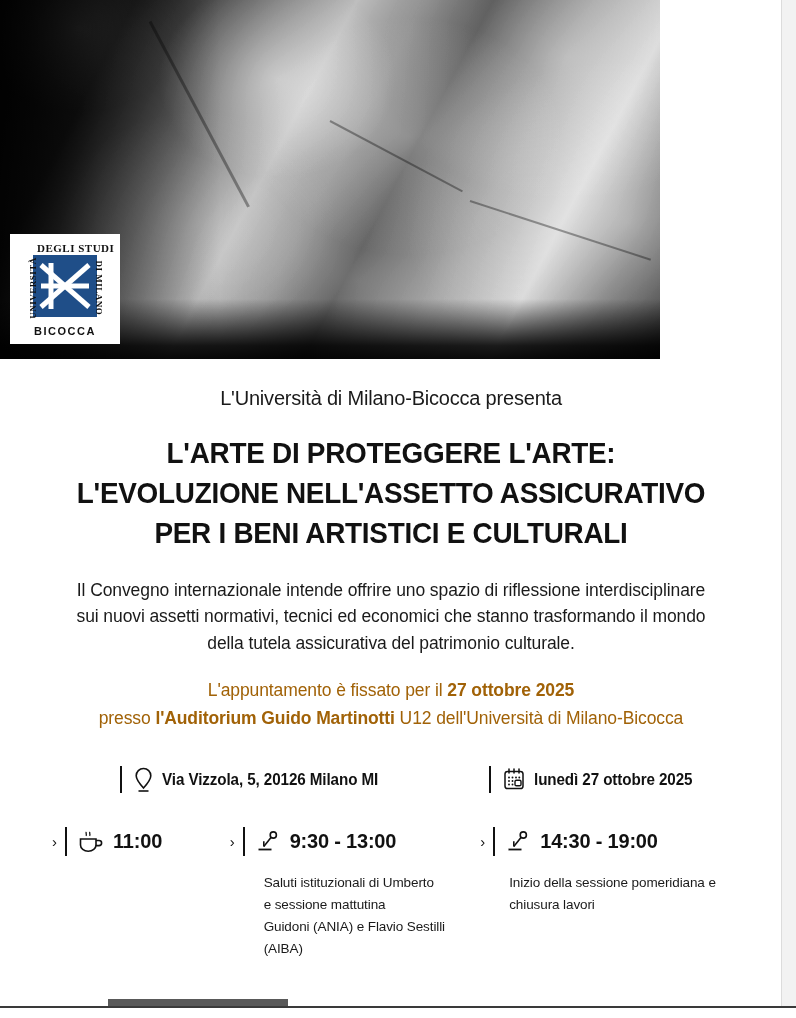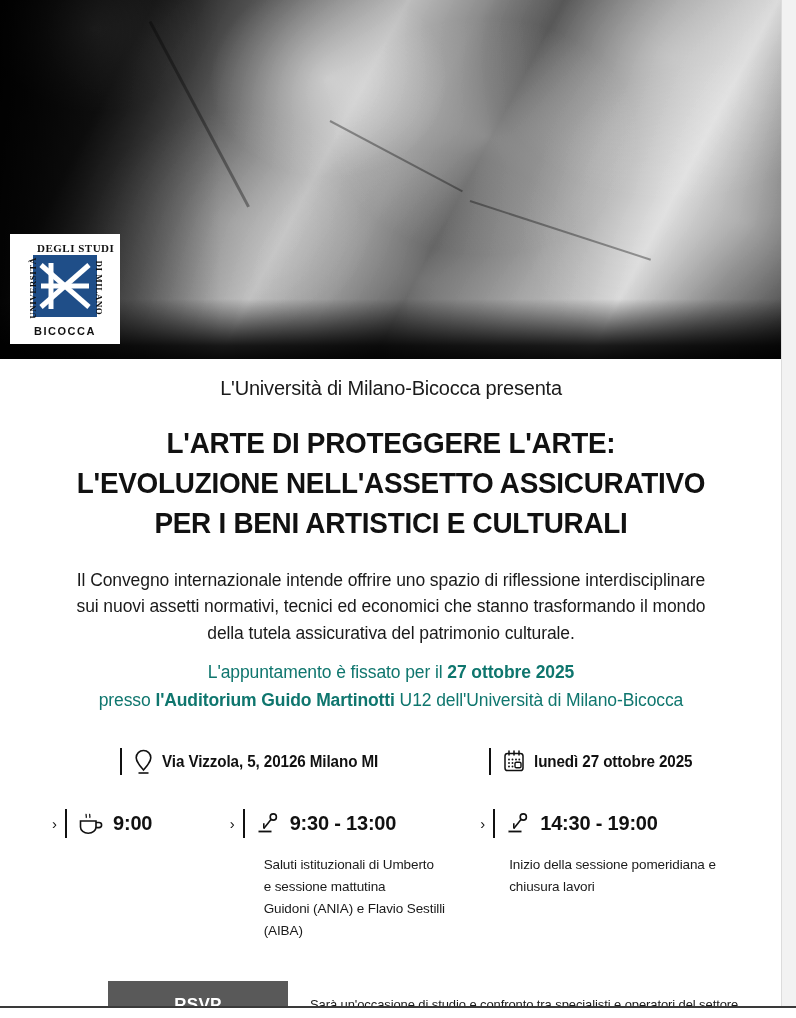--- a/index.html
+++ b/index.html
@@ -51,21 +51,21 @@
     left: 0;
     top: 1006px;
     width: 796px;
     height: 2px;
     background: #3a3a3a;
   }
 
   
   .hero {
     position: relative;
-    width: 782px;
+    width: 660px;
     height: 359px;
     overflow: hidden;
     background: #141414;
   }
   .hero-photo {
     position: absolute;
     inset: 0;
     background:
       radial-gradient(ellipse 150px 120px at 12% 8%, rgba(255,255,255,0.10), rgba(0,0,0,0) 70%),
       radial-gradient(ellipse 180px 150px at 42% 22%, rgba(255,255,255,0.42), rgba(0,0,0,0) 66%),
@@ -164,21 +164,21 @@
   .content {
     position: relative;
     width: 782px;
     box-sizing: border-box;
     padding: 0 40px;
     text-align: center;
     color: #111;
   }
 
   .presenta {
-    margin-top: 17px;
+    margin-top: 27px;
     font-size: 20px;
     line-height: 1.2;
     color: #1a1a1a;
     letter-spacing: -0.2px;
   }
 
   .title {
     margin-top: 23px;
     font-family: "Liberation Sans Narrow", "Liberation Sans", sans-serif;
     font-weight: bold;
@@ -194,24 +194,24 @@
     margin: 24px auto 0;
     max-width: 650px;
     font-size: 17.5px;
     line-height: 1.52;
     color: #1a1a1a;
     letter-spacing: -0.1px;
     text-align: center;
   }
 
   .appointment {
-    margin-top: 13px;
+    margin-top: 21px;
     font-size: 17.5px;
     line-height: 1.56;
-    color: #0f766e;
+    color: #a16207;
     letter-spacing: -0.1px;
   }
   .appointment b { font-weight: bold; }
 
   
   .venue-row {
     display: flex;
     justify-content: center;
     align-items: center;
     gap: 60px;
@@ -417,21 +417,21 @@
         <div class="sched-col c1">
           <div class="sched-head">
             <span class="chevron">›</span>
             <div class="sched-bar"></div>
             <svg width="25" height="24" viewBox="0 0 25 24">
               <path d="M2.5 9 L18 9 L18 15 C18 18.6 14.6 21.2 10.2 21.2 C5.9 21.2 2.5 18.6 2.5 15 Z" fill="none" stroke="#111" stroke-width="1.6"></path>
               <path d="M18 10.5 L21 10.5 C22.6 10.5 23.6 11.6 23.6 13 C23.6 14.5 22.6 15.6 21 15.6 L18 15.6" fill="none" stroke="#111" stroke-width="1.6"></path>
               <path d="M8.4 2 C7.2 3.3 9.2 4.3 8 5.8" fill="none" stroke="#111" stroke-width="1.3"></path>
               <path d="M12 2 C10.8 3.3 12.8 4.3 11.6 5.8" fill="none" stroke="#111" stroke-width="1.3"></path>
             </svg>
-            <div class="sched-time">9:00</div>
+            <div class="sched-time">11:00</div>
           </div>
         </div>
 
         <div class="sched-col c2">
           <div class="sched-head">
             <span class="chevron">›</span>
             <div class="sched-bar"></div>
             <svg width="24" height="24" viewBox="0 0 24 24">
               <circle cx="17.3" cy="5" r="3.1" fill="none" stroke="#111" stroke-width="1.6"></circle>
               <path d="M15.2 7.3 L7.8 16.4" stroke="#111" stroke-width="1.6"></path>

